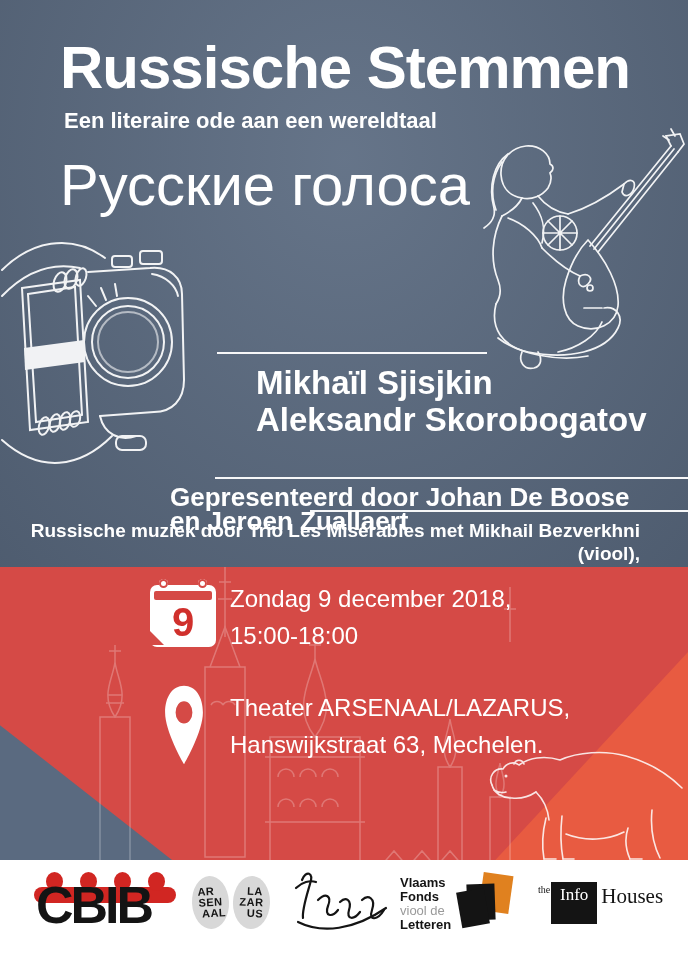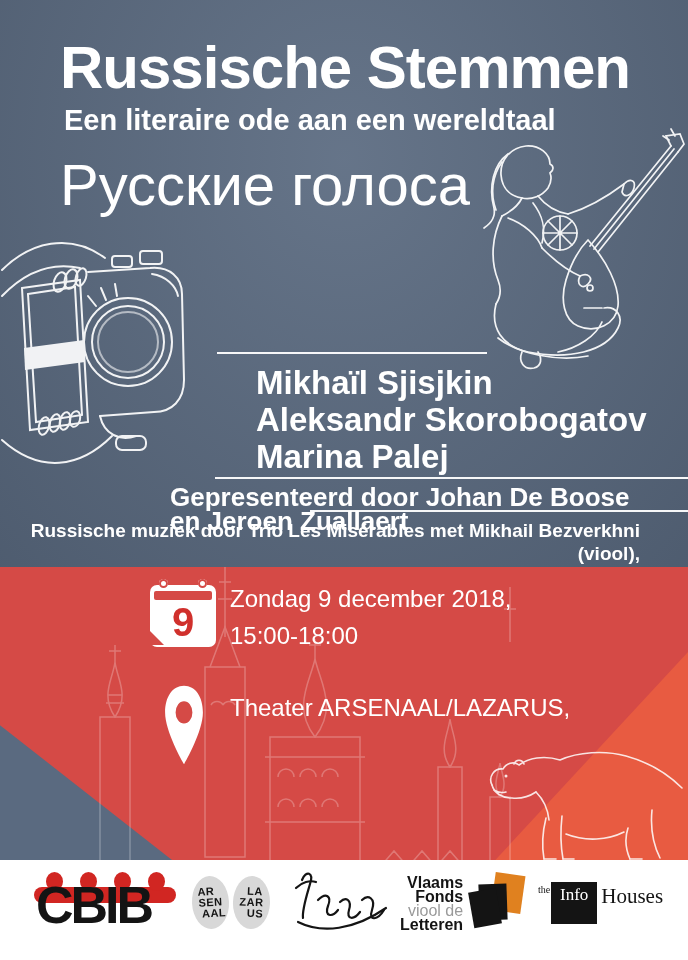--- a/index.html
+++ b/index.html
@@ -13,21 +13,21 @@
     position:absolute;left:0;top:0;width:688px;height:567px;
     background-color:#5a6a80;
     background-image:radial-gradient(ellipse at 50% 28%,rgba(255,255,255,0.07),rgba(0,0,0,0.13));
   }
   .title{
     position:absolute;left:60px;top:36px;width:620px;
     color:#fff;font-size:60px;font-weight:bold;letter-spacing:-1px;line-height:64px;
   }
   .subtitle{
     position:absolute;left:64px;top:104px;width:600px;
-    color:#fff;font-size:29px;font-weight:bold;line-height:33px;
+    color:#fff;font-size:22px;font-weight:bold;line-height:33px;
   }
   .title-ru{
     position:absolute;left:60px;top:150px;width:560px;
     color:#fff;font-size:58px;font-weight:400;line-height:70px;
   }
   .camera-illustration{position:absolute;left:0;top:230px;width:192px;height:252px;}
   .girl-illustration{position:absolute;left:438px;top:128px;width:250px;height:252px;}
   .rule{position:absolute;height:2px;background:#fff;opacity:.95;}
   .rule-1{left:217px;top:352px;width:270px;}
   .rule-2{left:215px;top:477px;width:473px;}
@@ -95,21 +95,21 @@
   .stamp span{font-size:11px;font-weight:800;color:#141414;line-height:11px;letter-spacing:.5px;}
   .stamp-arsenaal{left:192px;transform:rotate(-3deg);}
   .stamp-lazarus{left:233px;transform:rotate(2deg);}
   .stamp-arsenaal span:nth-child(1){transform:translateX(-4px);}
   .stamp-arsenaal span:nth-child(3){transform:translateX(3px);}
   .stamp-lazarus span:nth-child(1){transform:translateX(3px);}
   .stamp-lazarus span:nth-child(3){transform:translateX(4px);}
   .zondvloed-logo{position:absolute;left:288px;top:6px;width:108px;height:76px;}
   
   .fonds{position:absolute;left:400px;top:14px;display:flex;align-items:center;}
-  .fonds-text{text-align:right;font-size:16px;font-weight:bold;color:#141414;line-height:14px;}
+  .fonds-text{text-align:left;font-size:13px;font-weight:bold;color:#141414;line-height:14px;}
   .fonds-text .grey{color:#9a9a9a;font-weight:normal;}
   .fonds-squares{position:relative;width:60px;height:60px;margin-left:6px;}
   .sq{position:absolute;}
   .sq-orange{left:24px;top:0;width:30px;height:38px;background:#e0811f;transform:rotate(8deg);}
   .sq-black2{left:10px;top:10px;width:28px;height:36px;background:#141414;transform:rotate(-2deg);}
   .sq-black1{left:2px;top:16px;width:28px;height:36px;background:#141414;transform:rotate(-10deg);}
   
   .patio{position:absolute;left:538px;top:22px;display:flex;align-items:flex-start;font-family:"Liberation Serif","DejaVu Serif",serif;}
   .patio-the{font-size:10px;color:#141414;margin:2px 1px 7px 0;}
   .patio-box{width:46px;height:42px;background:#141414;display:flex;align-items:flex-start;justify-content:center;}
@@ -183,21 +183,20 @@
         <path d="M84,224 C80,234 86,242 96,240 C104,238 104,230 100,224"></path>
         <path d="M60,210 C80,226 120,234 150,228"></path>
       </g>
     </svg>
 
     <div class="rule rule-1"></div>
 
     <div class="authors">
       <div class="author">Mikhaïl Sjisjkin</div>
       <div class="author">Aleksandr Skorobogatov</div>
-      <div class="author">Marina Palej</div>
     </div>
 
     <div class="rule rule-2"></div>
     <div class="presented">Gepresenteerd door Johan De Boose en Jeroen Zuallaert</div>
     <div class="rule rule-3"></div>
 
     <div class="music">
       <div>Russische muziek door Trio Les Misérables met Mikhail Bezverkhni (viool),</div>
       <div>Zhaina Kydyrova (cello) &amp; Anastasia Kozhushko (piano)</div>
     </div>
@@ -263,20 +262,21 @@
       <div>Zondag 9 december 2018,</div>
       <div>15:00-18:00</div>
     </div>
 
     <svg class="pin-icon" viewBox="0 0 40 60" preserveAspectRatio="none">
       <path fill="#ffffff" fill-rule="evenodd" d="M20,2 C9,2 2,10 2,21 C2,35 20,58 20,58 C20,58 38,35 38,21 C38,10 31,2 20,2 Z M20,13 a8,8 0 1 1 0,16 a8,8 0 1 1 0,-16 Z"></path>
     </svg>
 
     <div class="red-text venue-block">
       <div>Theater ARSENAAL/LAZARUS,</div>
+      <div>Hanswijkstraat 63, Mechelen.</div>
     </div>
 
   </div>
 
   <div class="logo-bar">
 
     <div class="cbib">
       <div class="cbib-band"></div>
       <div class="cbib-head" style="left:12px"></div>
       <div class="cbib-head" style="left:46px"></div>

